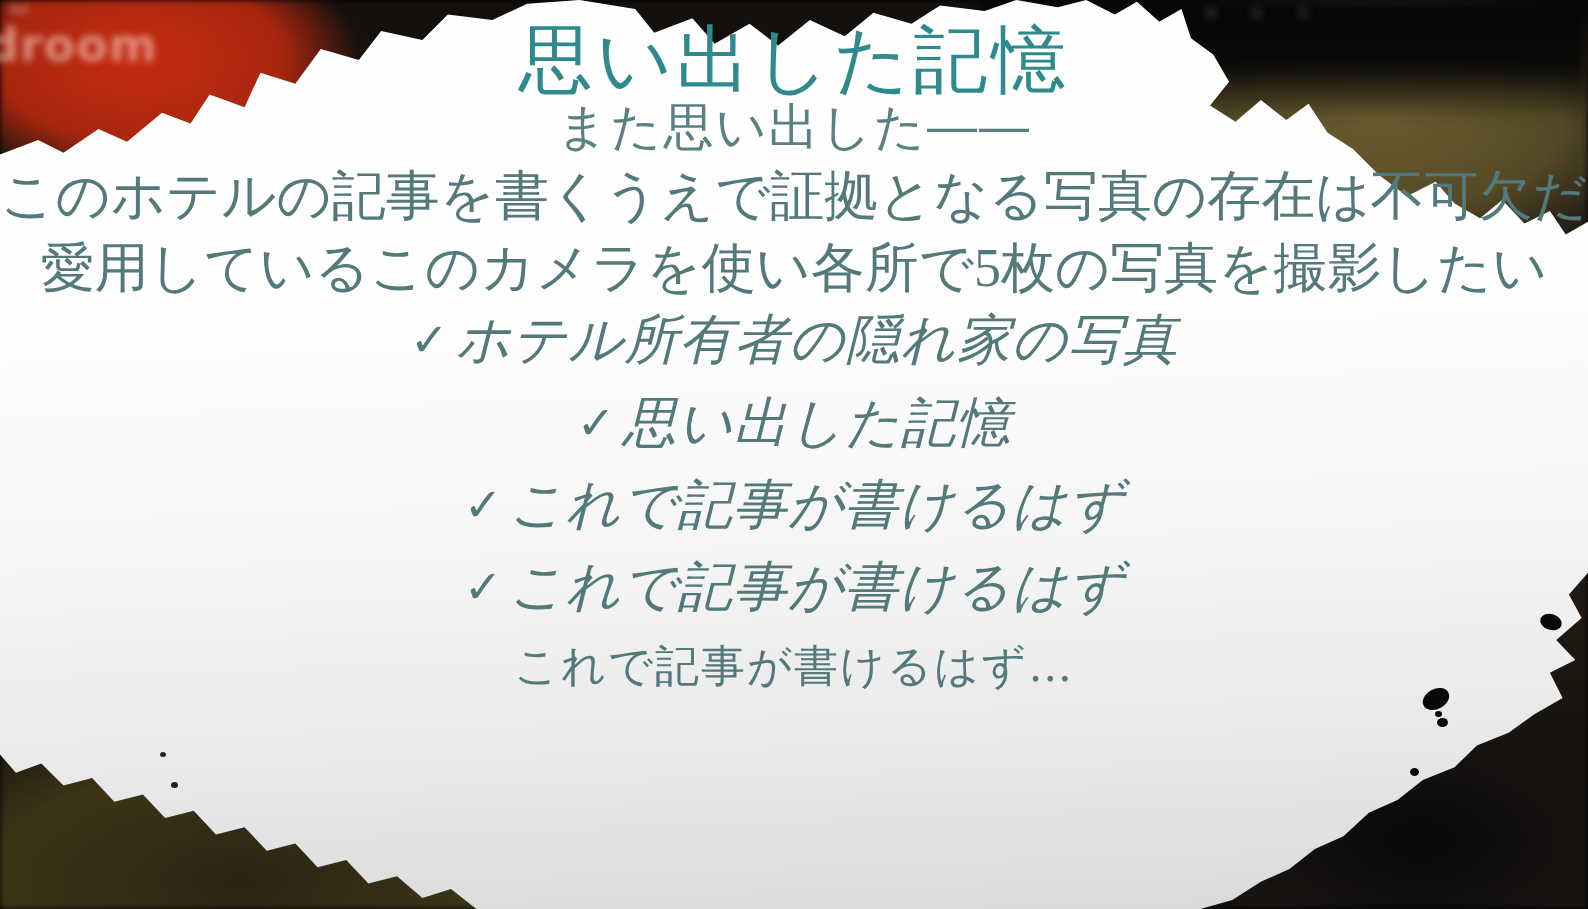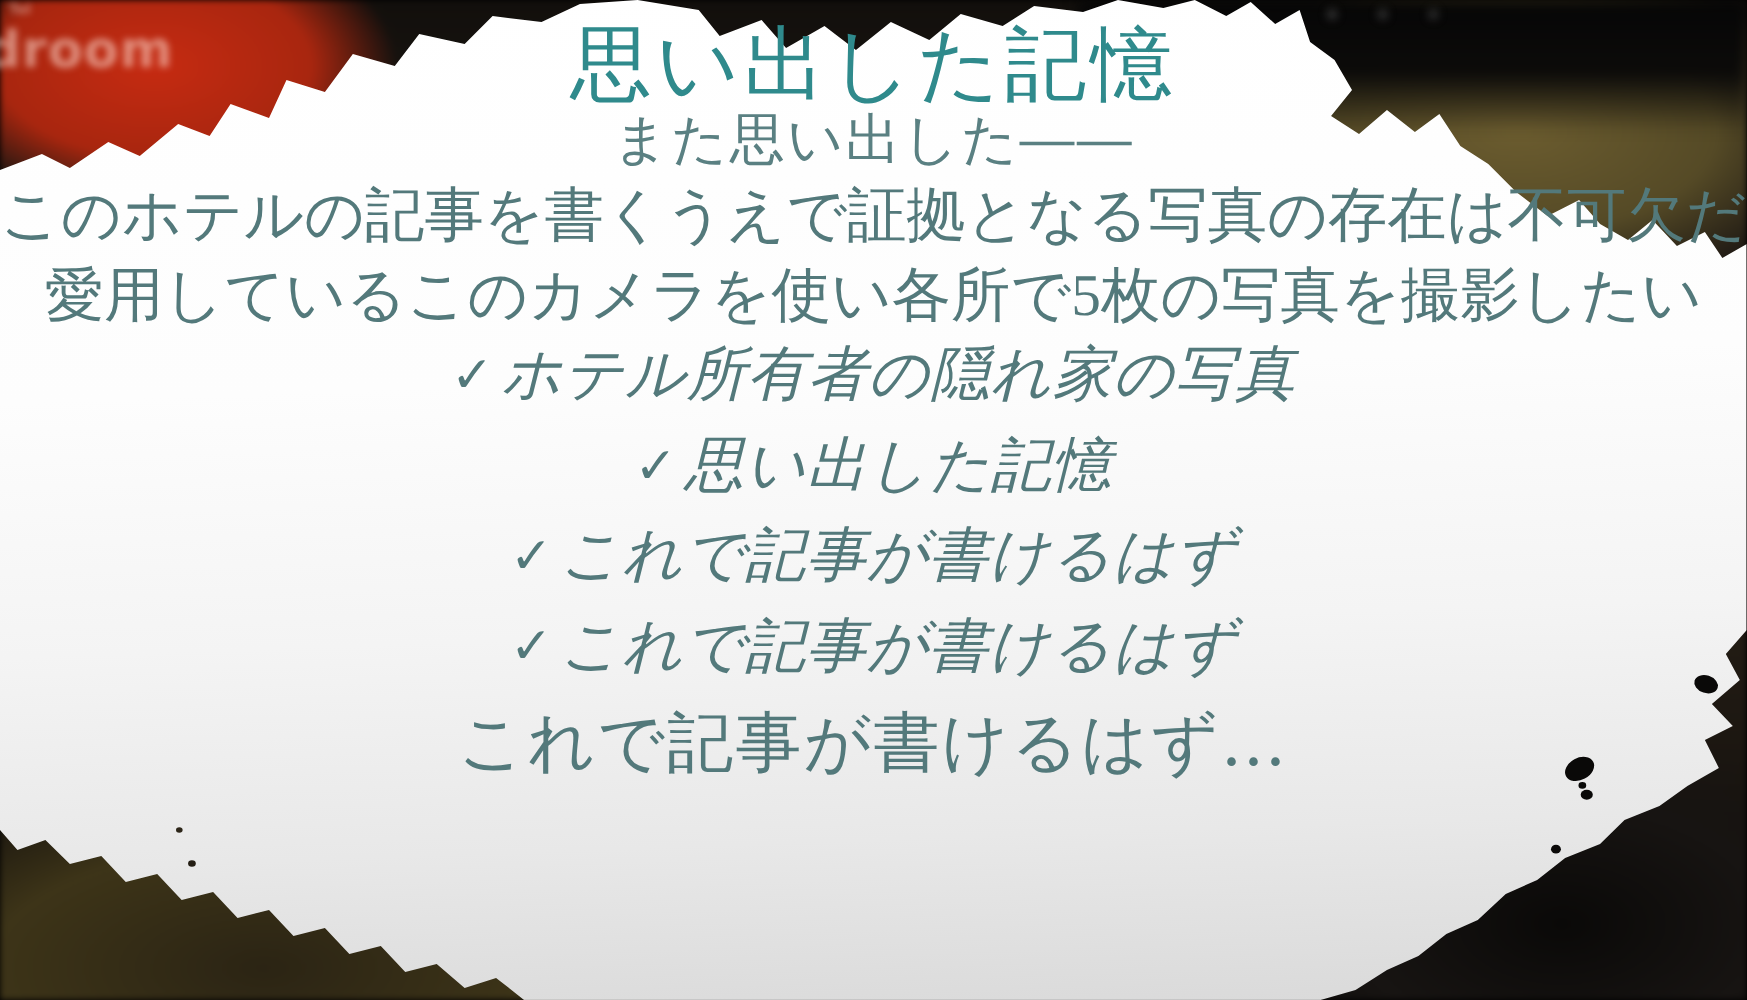--- a/index.html
+++ b/index.html
@@ -202,21 +202,21 @@
   .check-mark {
     display: inline-block;
     font-size: 46px;
     vertical-align: 2px;
     margin-right: 6px;
     color: #53797b;
     font-family: "DejaVu Sans", sans-serif;
   }
 
   .closing {
-    font-size: 60px;
+    font-size: 44px;
     line-height: 1.1;
     letter-spacing: 2px;
     color: #53797b;
     white-space: nowrap;
     margin: 2px 0 0 0;
     font-weight: 400;
   }
 </style>
 </head>
 <body>

